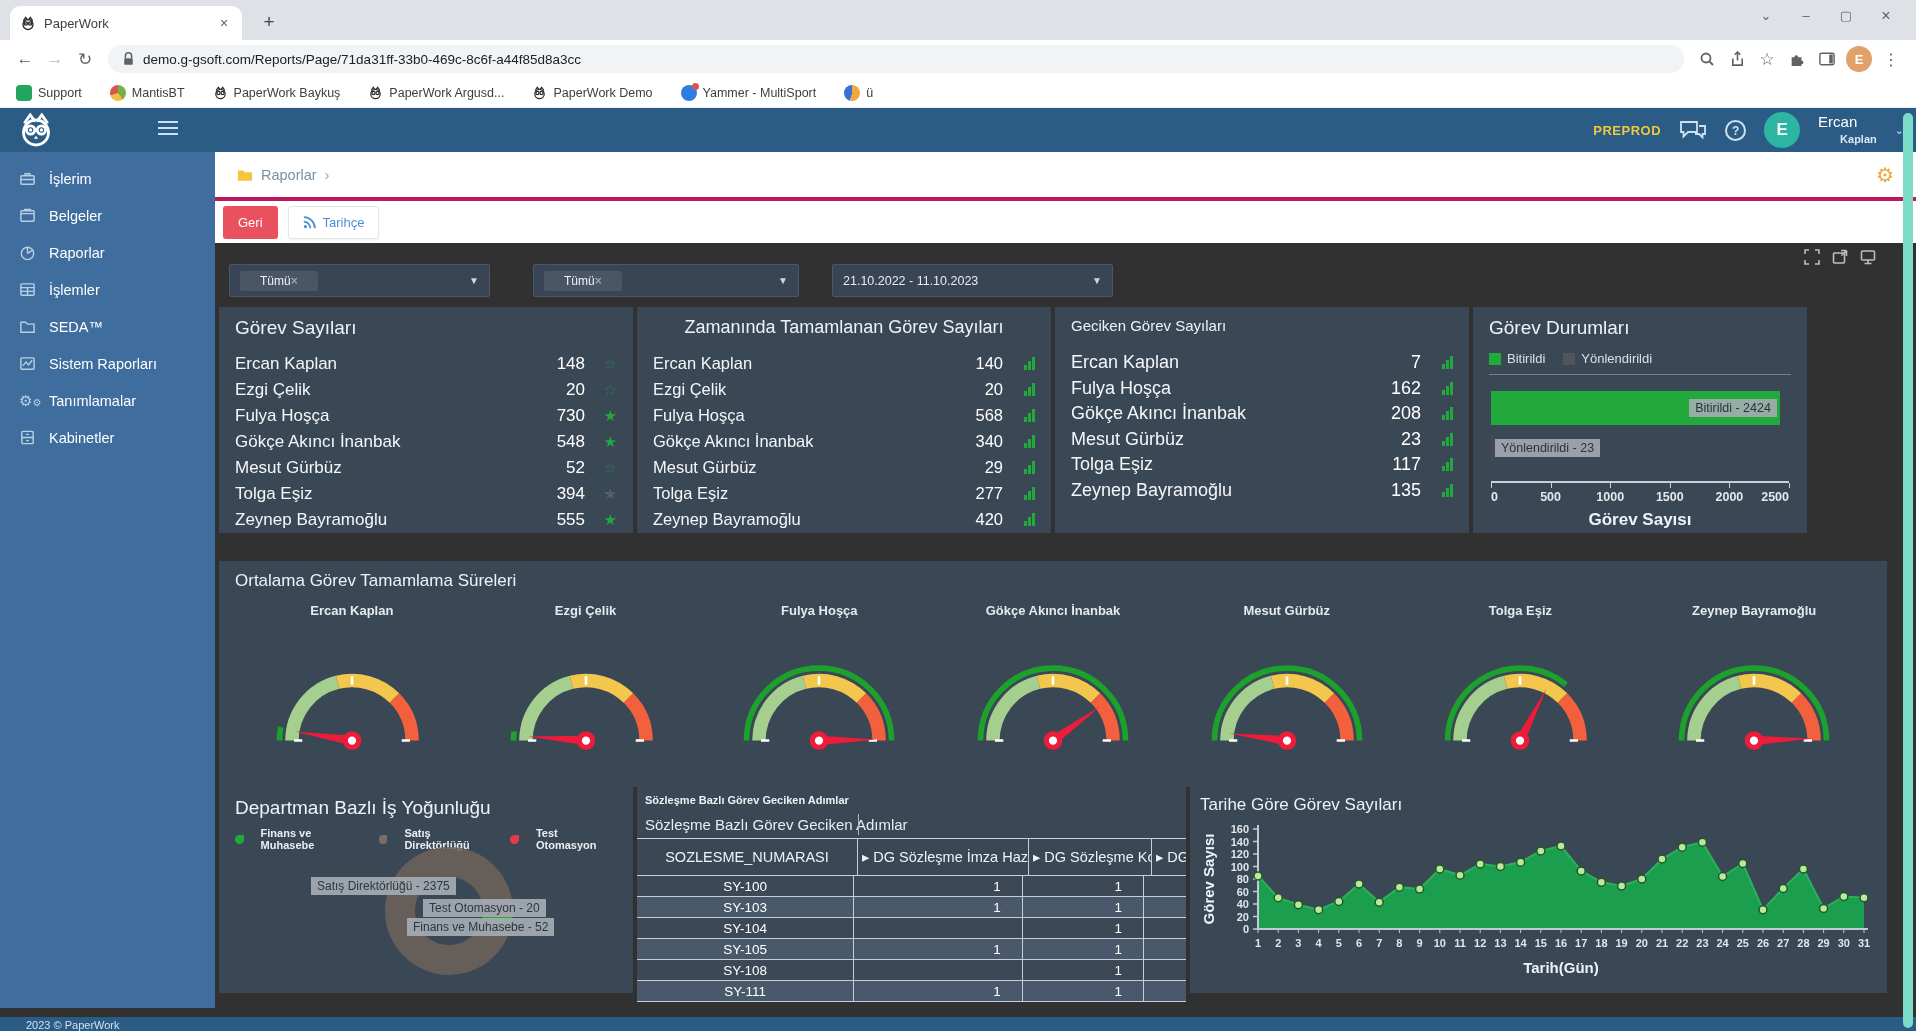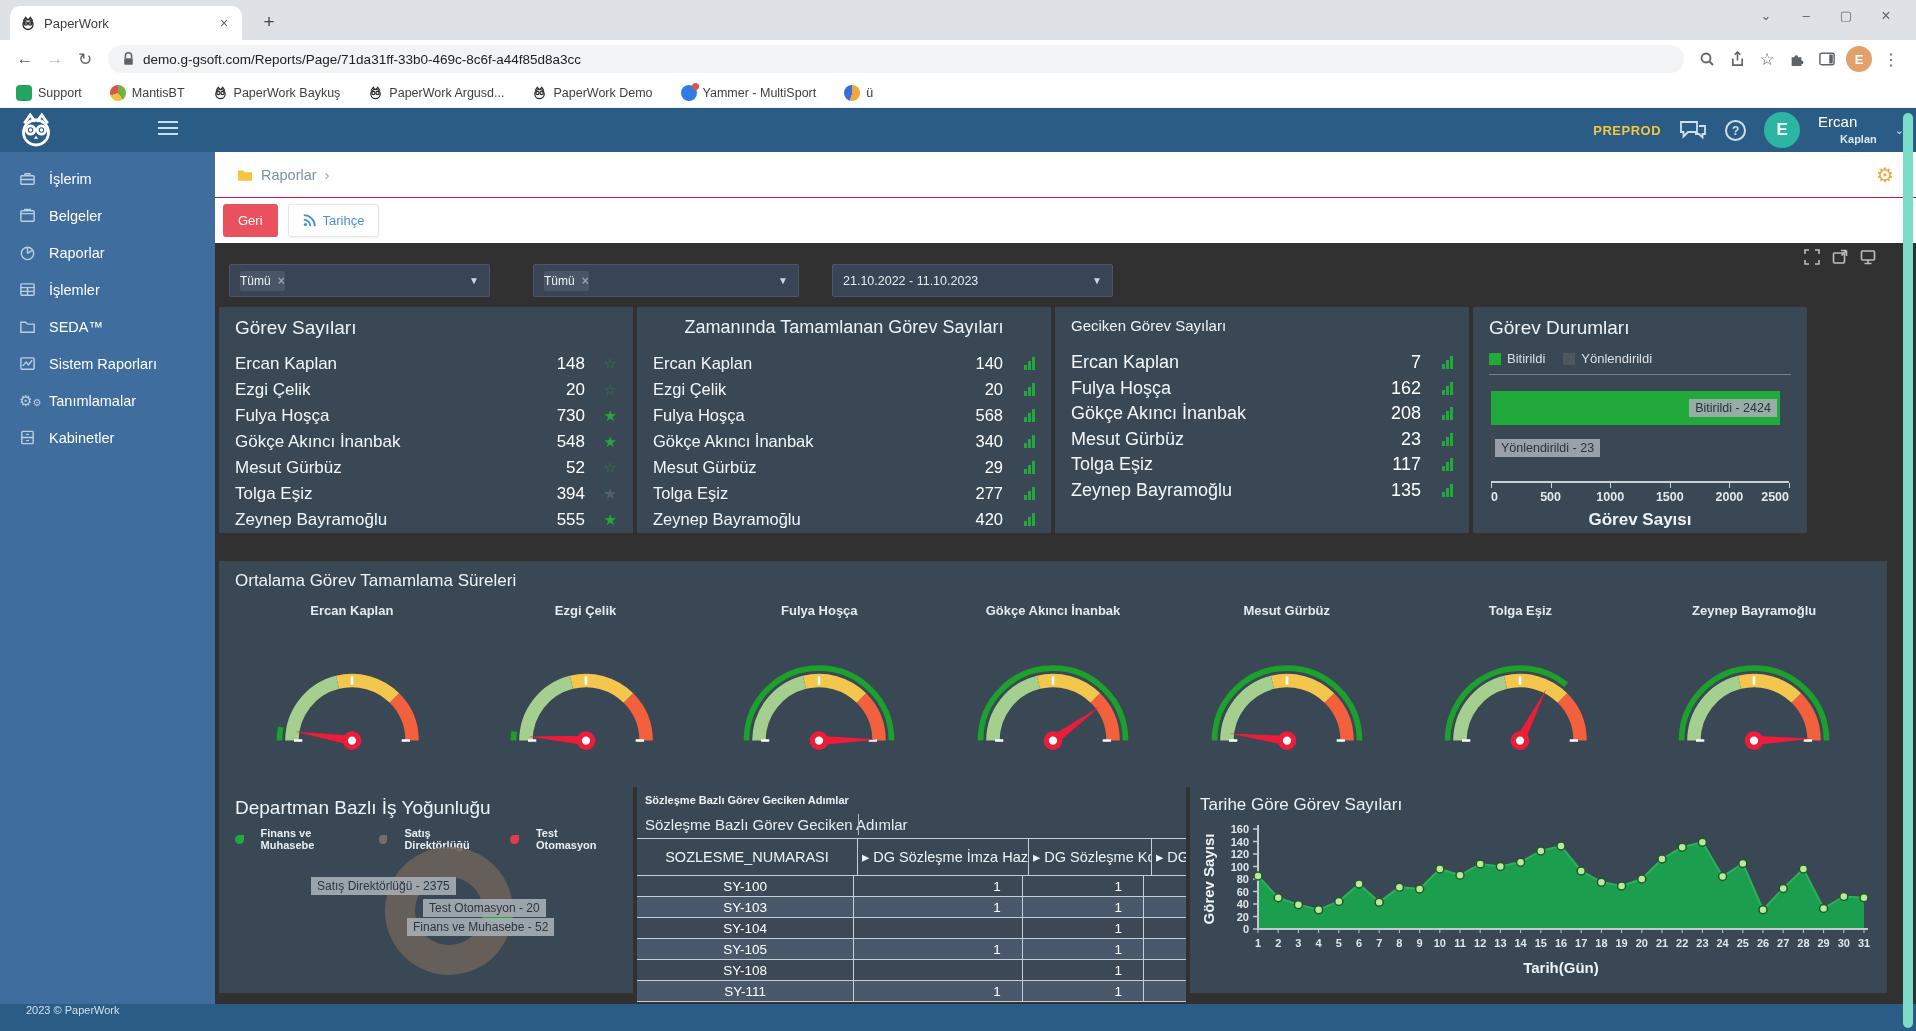--- a/index.html
+++ b/index.html
@@ -37,37 +37,37 @@
   .helpcirc{width:21px;height:21px;border:2px solid #cfe0ee;border-radius:50%;color:#cfe0ee;font-size:12px;font-weight:bold;text-align:center;line-height:18px;}
   .user-avatar{width:36px;height:36px;border-radius:50%;background:#2cb5a2;color:#fff;font-size:17px;font-weight:bold;display:flex;align-items:center;justify-content:center;}
   .uname{line-height:1.1;color:#fff;font-size:15px;}
   .usub{font-size:11px;color:#dbe8f3;font-weight:bold;margin-left:22px;}
   .hchev{color:#cfe0ee;font-size:11px;}
 
   
   .sidebar{position:absolute;top:152px;left:0;width:215px;bottom:23px;background:#3e6d9e;padding-top:8px;}
   .sitem{height:37px;display:flex;align-items:center;gap:13px;padding:0 19px;color:#fff;font-size:14.5px;}
   .sitem svg{flex:none;}
-  .appfooter{position:absolute;left:0;right:0;bottom:0;height:27px;background:#2b5c86;color:#cfe0ee;font-size:11px;display:flex;align-items:flex-start;padding-left:26px;}
+  .appfooter{position:absolute;left:0;right:0;bottom:0;height:14px;background:#2b5c86;color:#cfe0ee;font-size:11px;display:flex;align-items:flex-end;padding-left:26px;}
 
   
   .main{position:absolute;top:152px;left:215px;right:0;bottom:23px;}
   .crumbbar{height:45px;background:#fff;display:flex;align-items:center;padding:0 22px;gap:8px;}
   .crumb-label{color:#7b90a6;font-size:14.5px;}
   .crumb-chev{color:#9aa5af;font-size:15px;}
   .gearbtn{margin-left:auto;color:#f0a73b;font-size:20px;}
-  .btnrow{height:46px;background:#fff;display:flex;align-items:center;gap:10px;padding:0 8px;border-top:1px solid #be185d;}
+  .btnrow{height:46px;background:#fff;display:flex;align-items:center;gap:10px;padding:0 8px;border-top:4px solid #be185d;}
   .btn-geri{background:#e9515f;color:#fff;font-size:13px;border:none;border-radius:3px;padding:9px 15px;}
   .btn-tarihce{background:#fff;color:#4a8fd6;font-size:13px;border:1px solid #e4e7ea;border-radius:3px;padding:8px 14px;display:flex;align-items:center;gap:7px;box-shadow:0 1px 2px rgba(0,0,0,.06);}
 
   .dash{position:absolute;top:91px;left:0;right:0;bottom:0;background:#313131;}
   .dash-icons{position:absolute;top:6px;right:40px;display:flex;gap:12px;}
   .dropdown{position:absolute;top:21px;height:33px;background:#394554;border:1px solid #4a576b;border-radius:2px;display:flex;align-items:center;padding:0 10px;}
   .dd1{left:14px;width:261px;} .dd2{left:318px;width:266px;} .dd3{left:617px;width:281px;}
-  .chip{background:#4a5566;border-radius:2px;padding:3px 0;font-size:12px;color:#f0f4f8;display:flex;gap:7px;align-items:center;}
+  .chip{background:#4a5566;border-radius:2px;padding:3px 20px;font-size:12px;color:#f0f4f8;display:flex;align-items:center;}
   .chip .x{color:#97a3b1;font-weight:bold;}
   .ddcaret{margin-left:auto;color:#cfd6dd;font-size:10px;}
   .ddtext{font-size:12.5px;color:#e6ebf0;}
 
   .panel{position:absolute;background:#3a4754;padding:10px 16px;}
   .p1{left:4px;top:64px;width:414px;height:226px;}
   .p2{left:422px;top:64px;width:414px;height:226px;}
   .p3{left:840px;top:64px;width:414px;height:226px;}
   .p4{left:1258px;top:64px;width:334px;height:226px;}
   .p5{left:4px;top:318px;width:1668px;height:226px;}

